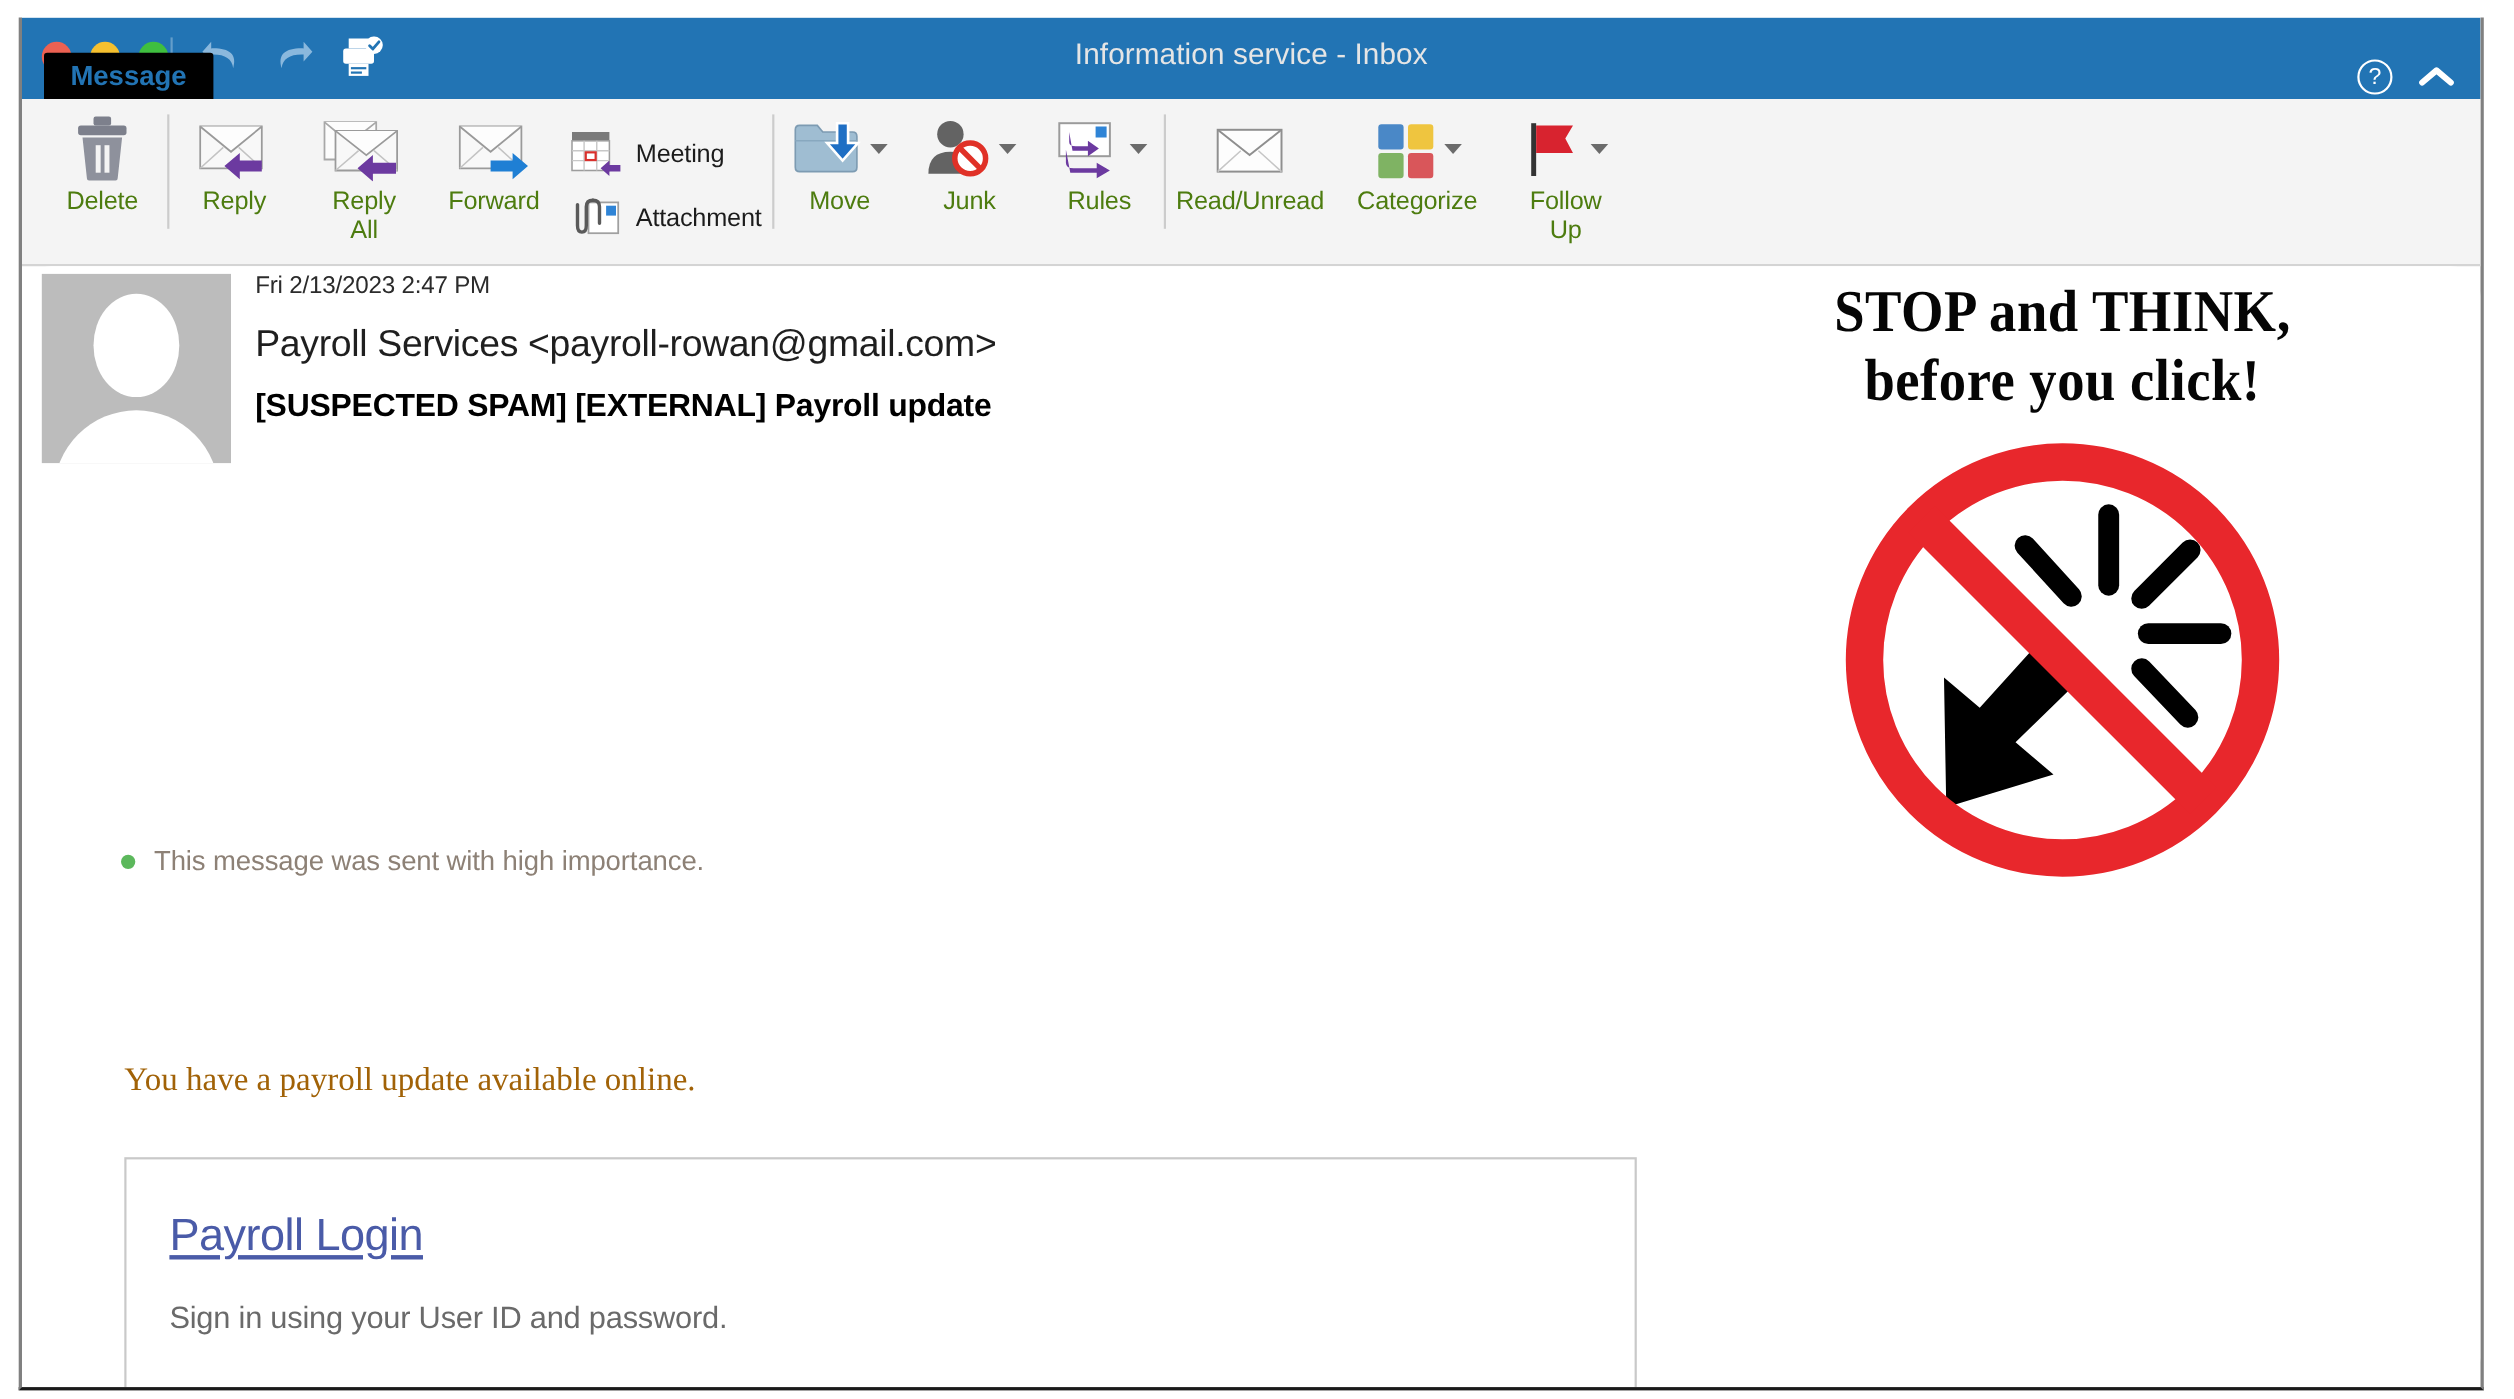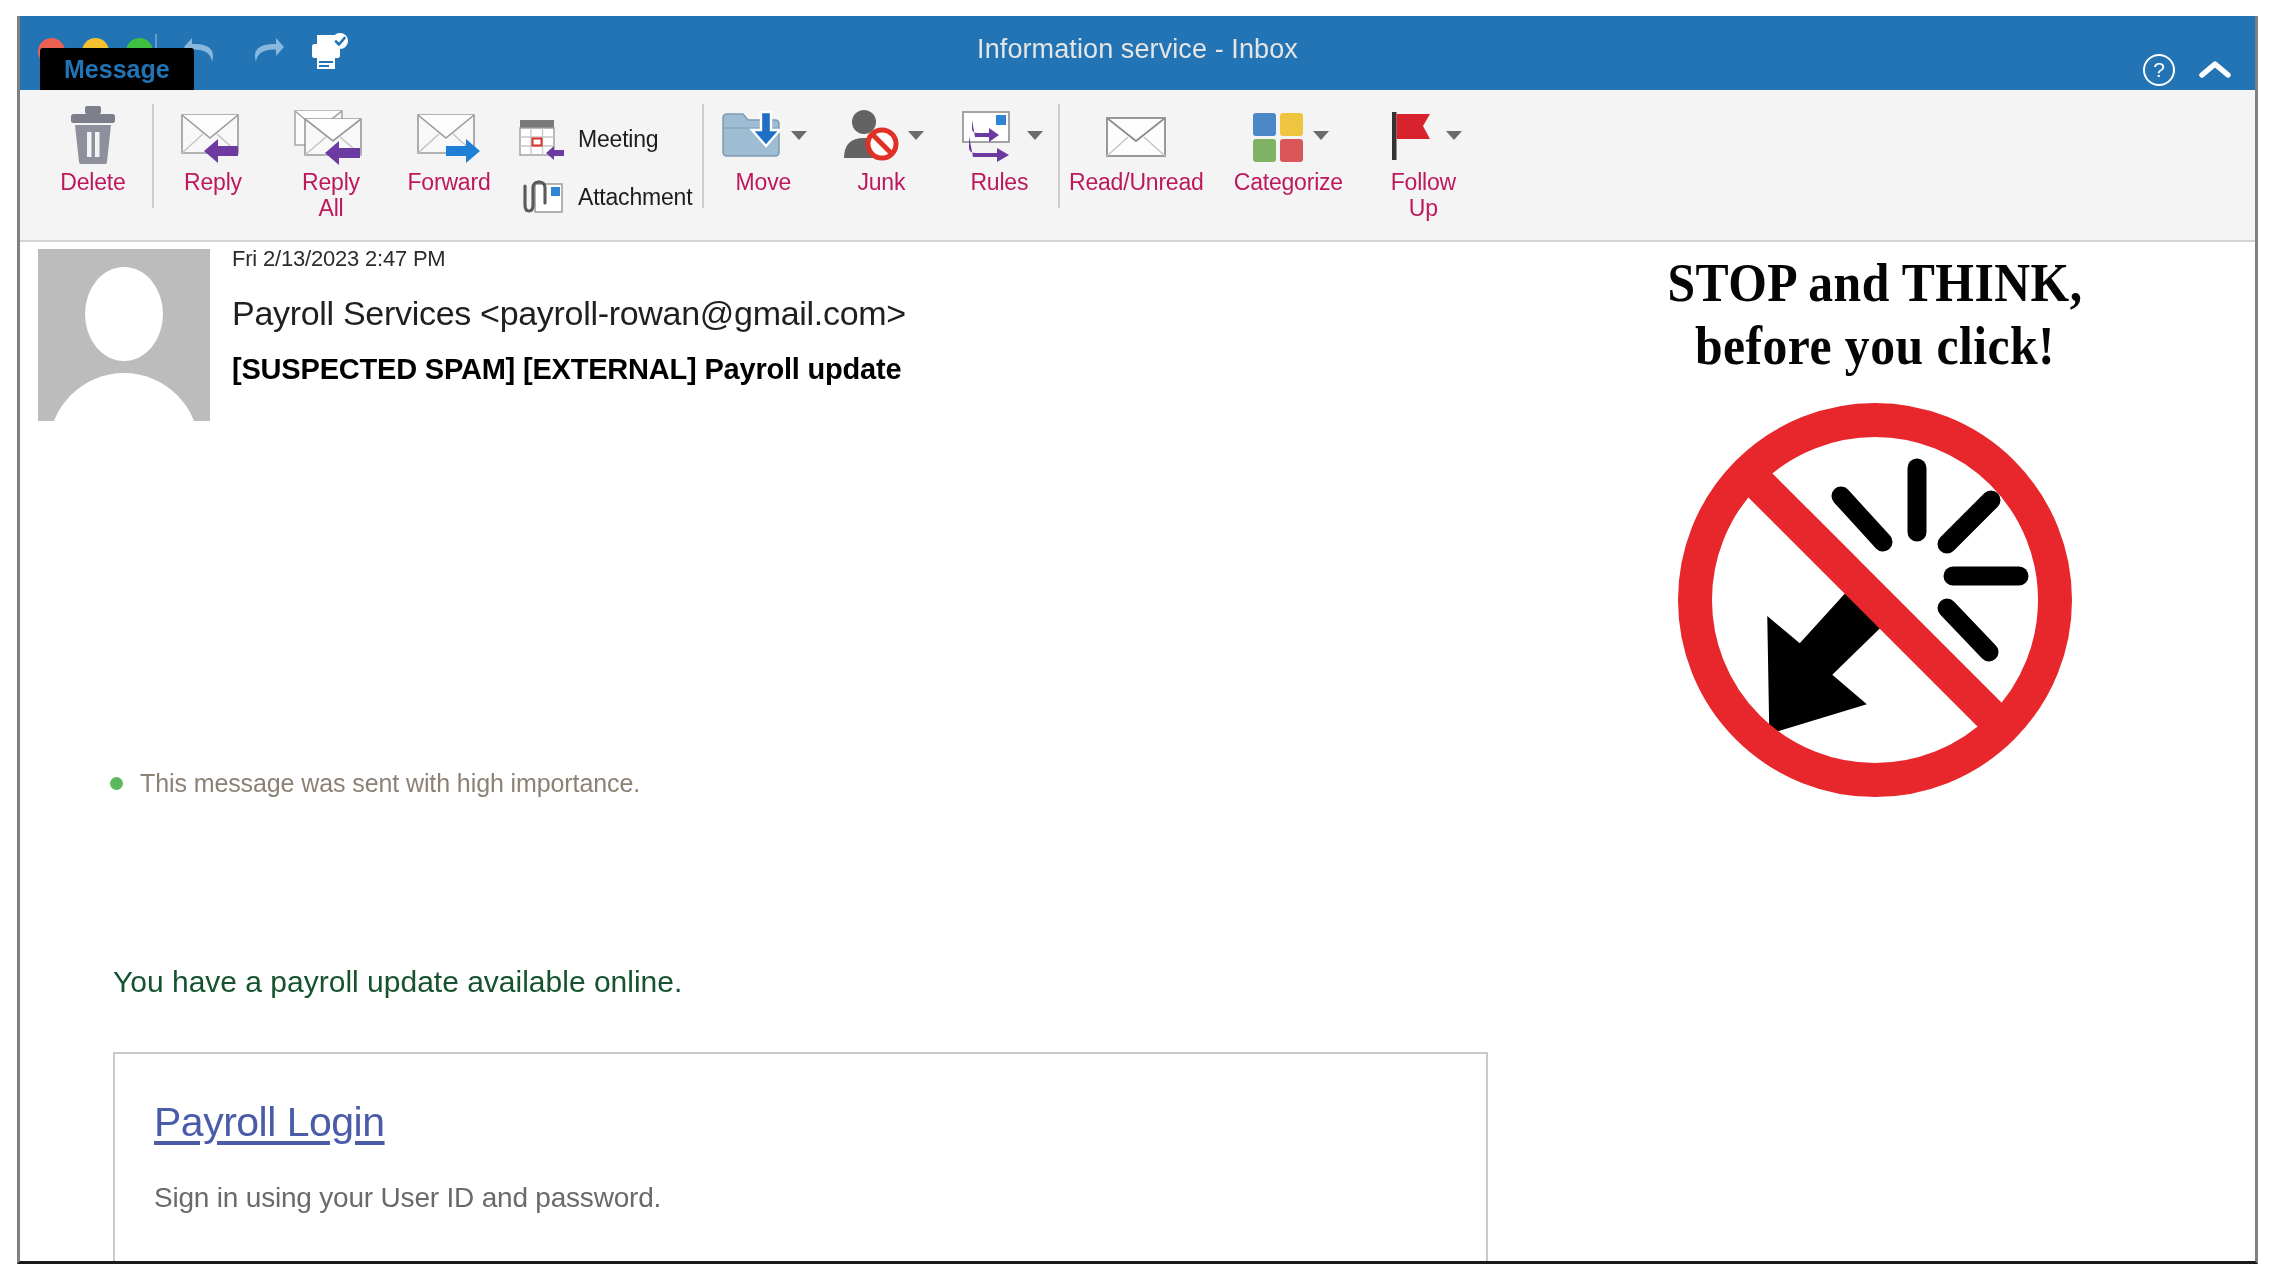--- a/index.html
+++ b/index.html
@@ -147,21 +147,21 @@
   .rbtn .ico {
     height: 66px;
     display: flex;
     align-items: center;
     justify-content: center;
     position: relative;
   }
   .rbtn .lbl {
     margin-top: 2px;
     font-size: 23px;
-    color: #be185d;
+    color: #4d7c0f;
     text-align: center;
     line-height: 1.12;
     letter-spacing: -0.2px;
   }
   .rbtn.wide { width: 152px; }
 
   .caret {
     width: 0; height: 0;
     border-left: 8px solid transparent;
     border-right: 8px solid transparent;
@@ -264,23 +264,23 @@
   }
   .importance .itext {
     font-size: 25px;
     color: #8d8176;
     letter-spacing: -0.1px;
   }
 
   .body-line {
     position: absolute;
     left: 93px;
-    font-family: Liberation Sans, sans-serif;
+    font-family: Liberation Serif, serif;
     font-size: 30px;
-    color: #14532d;
+    color: #a16207;
   }
   #bodyText1 { top: 723px; }
 
   .linkbox {
     position: absolute;
     left: 93px; top: 810px;
     width: 1375px;
     height: 243px;
     border: 2px solid #c9c9c9;
     background: #ffffff;

